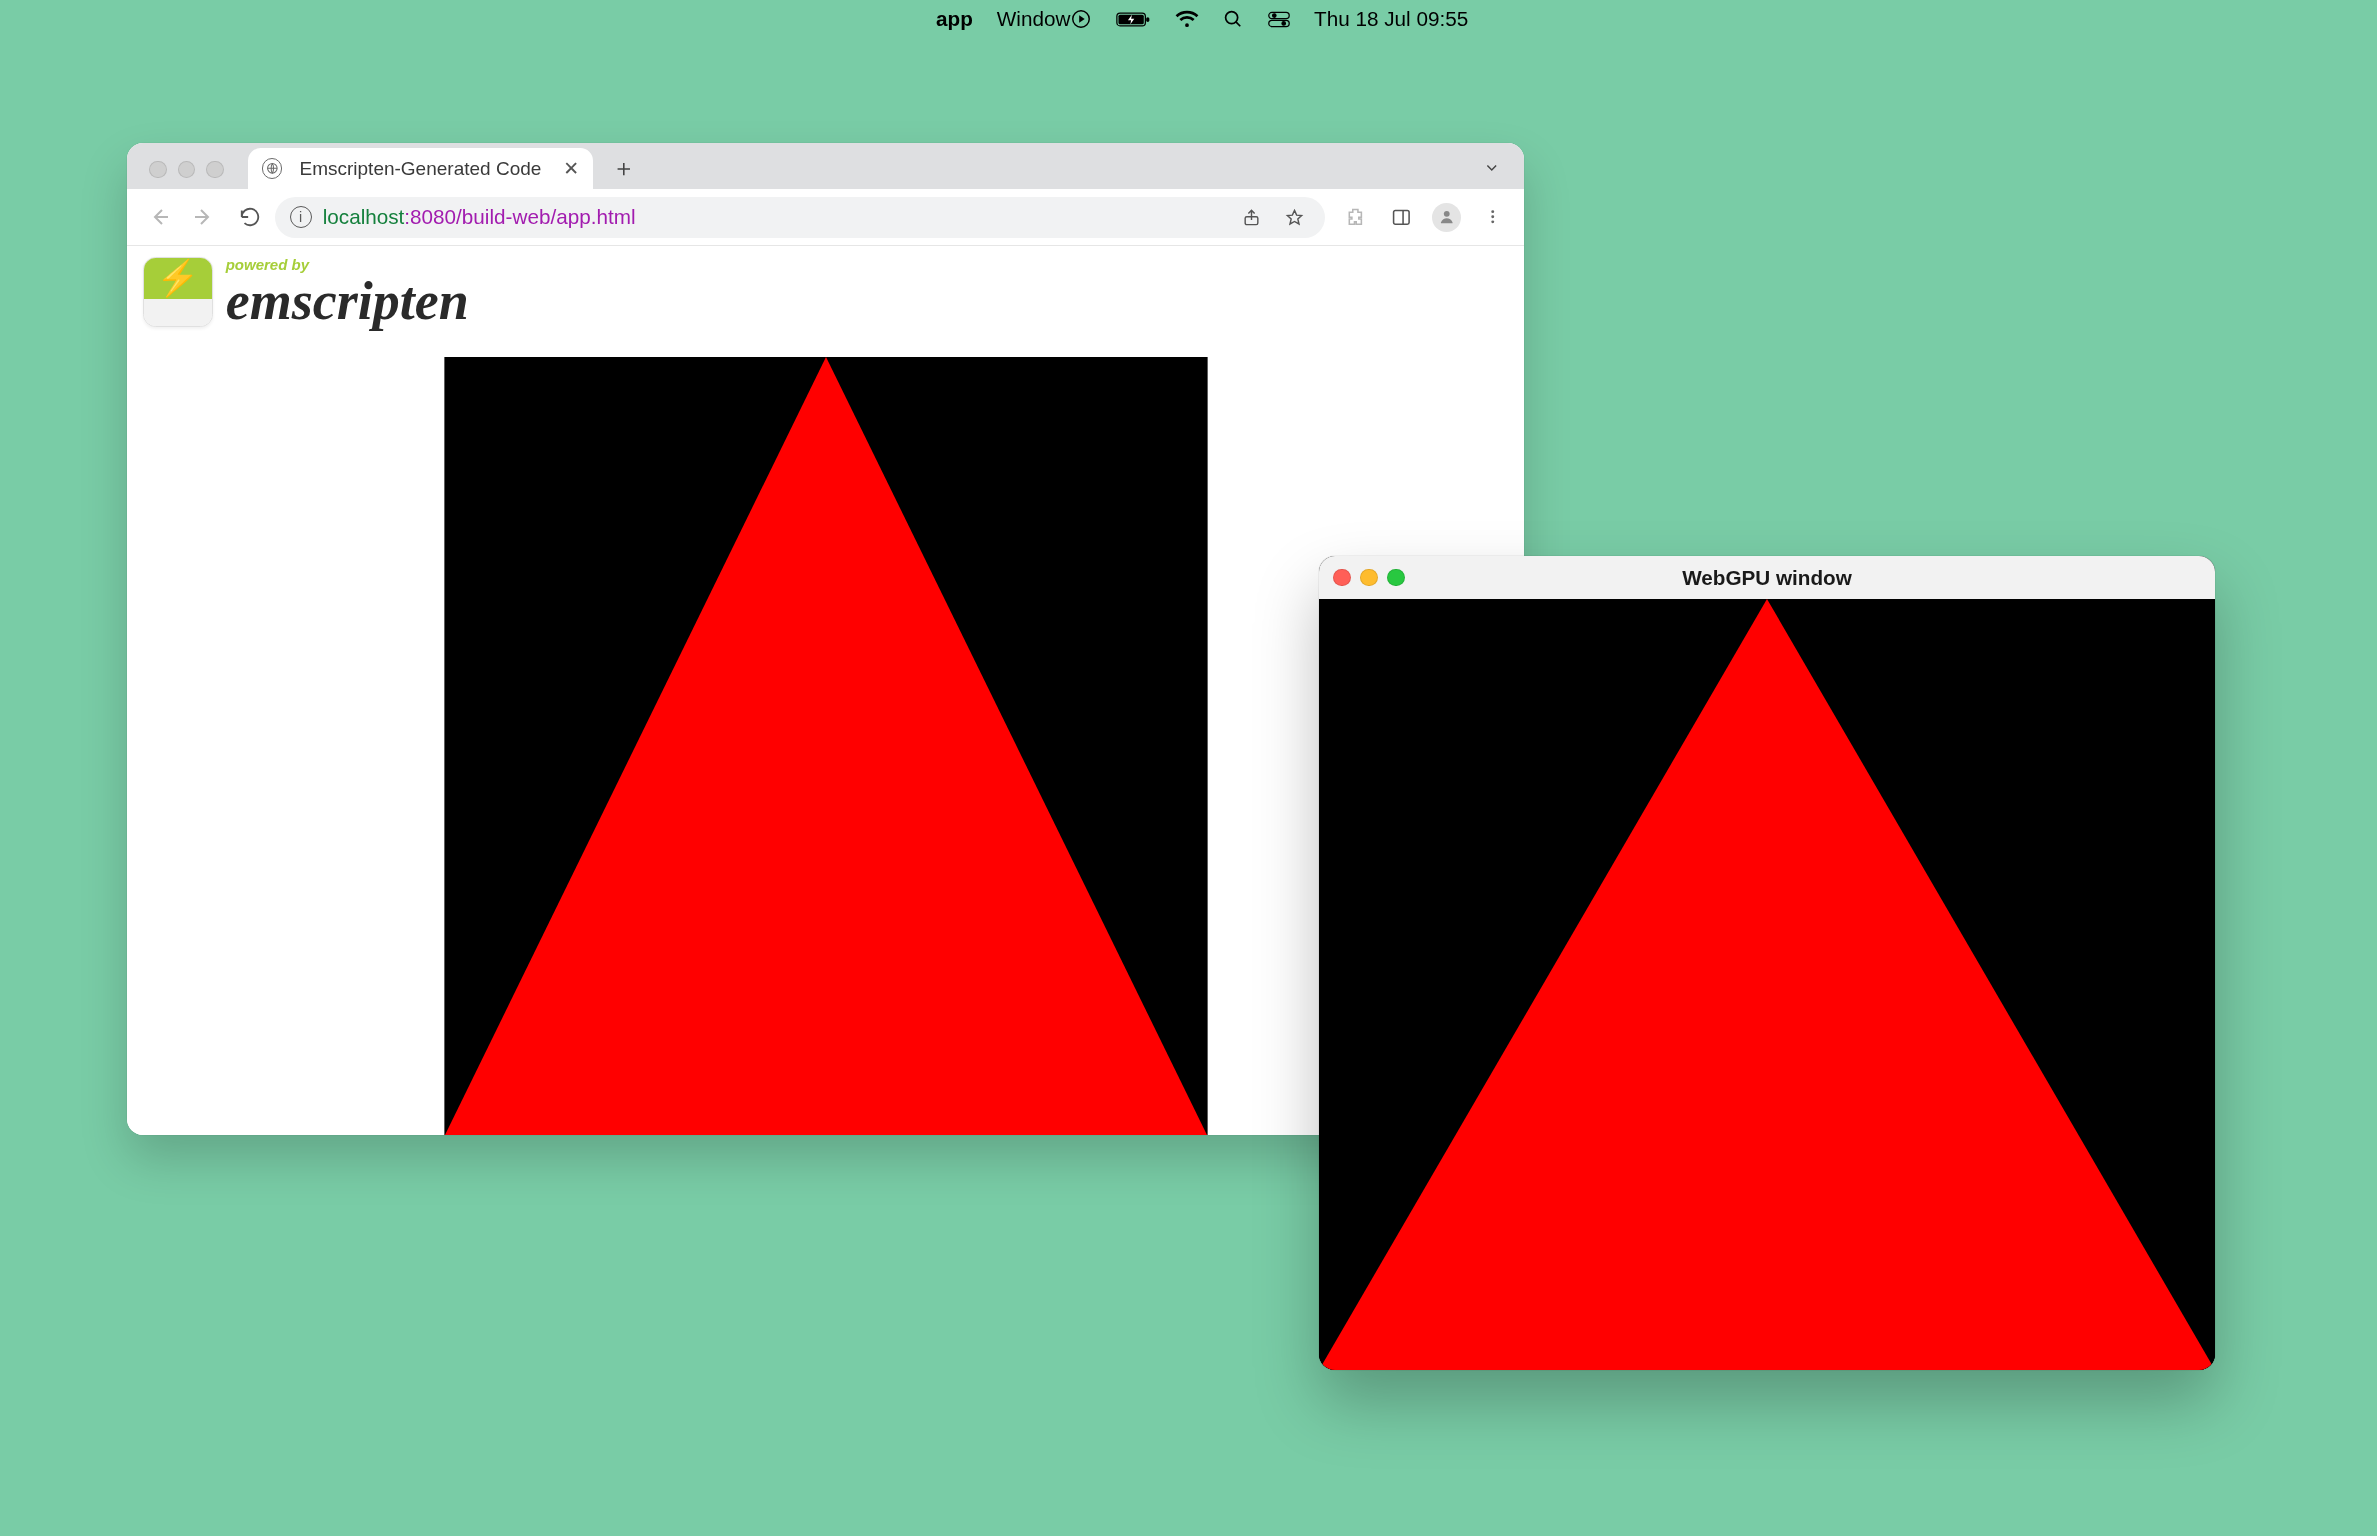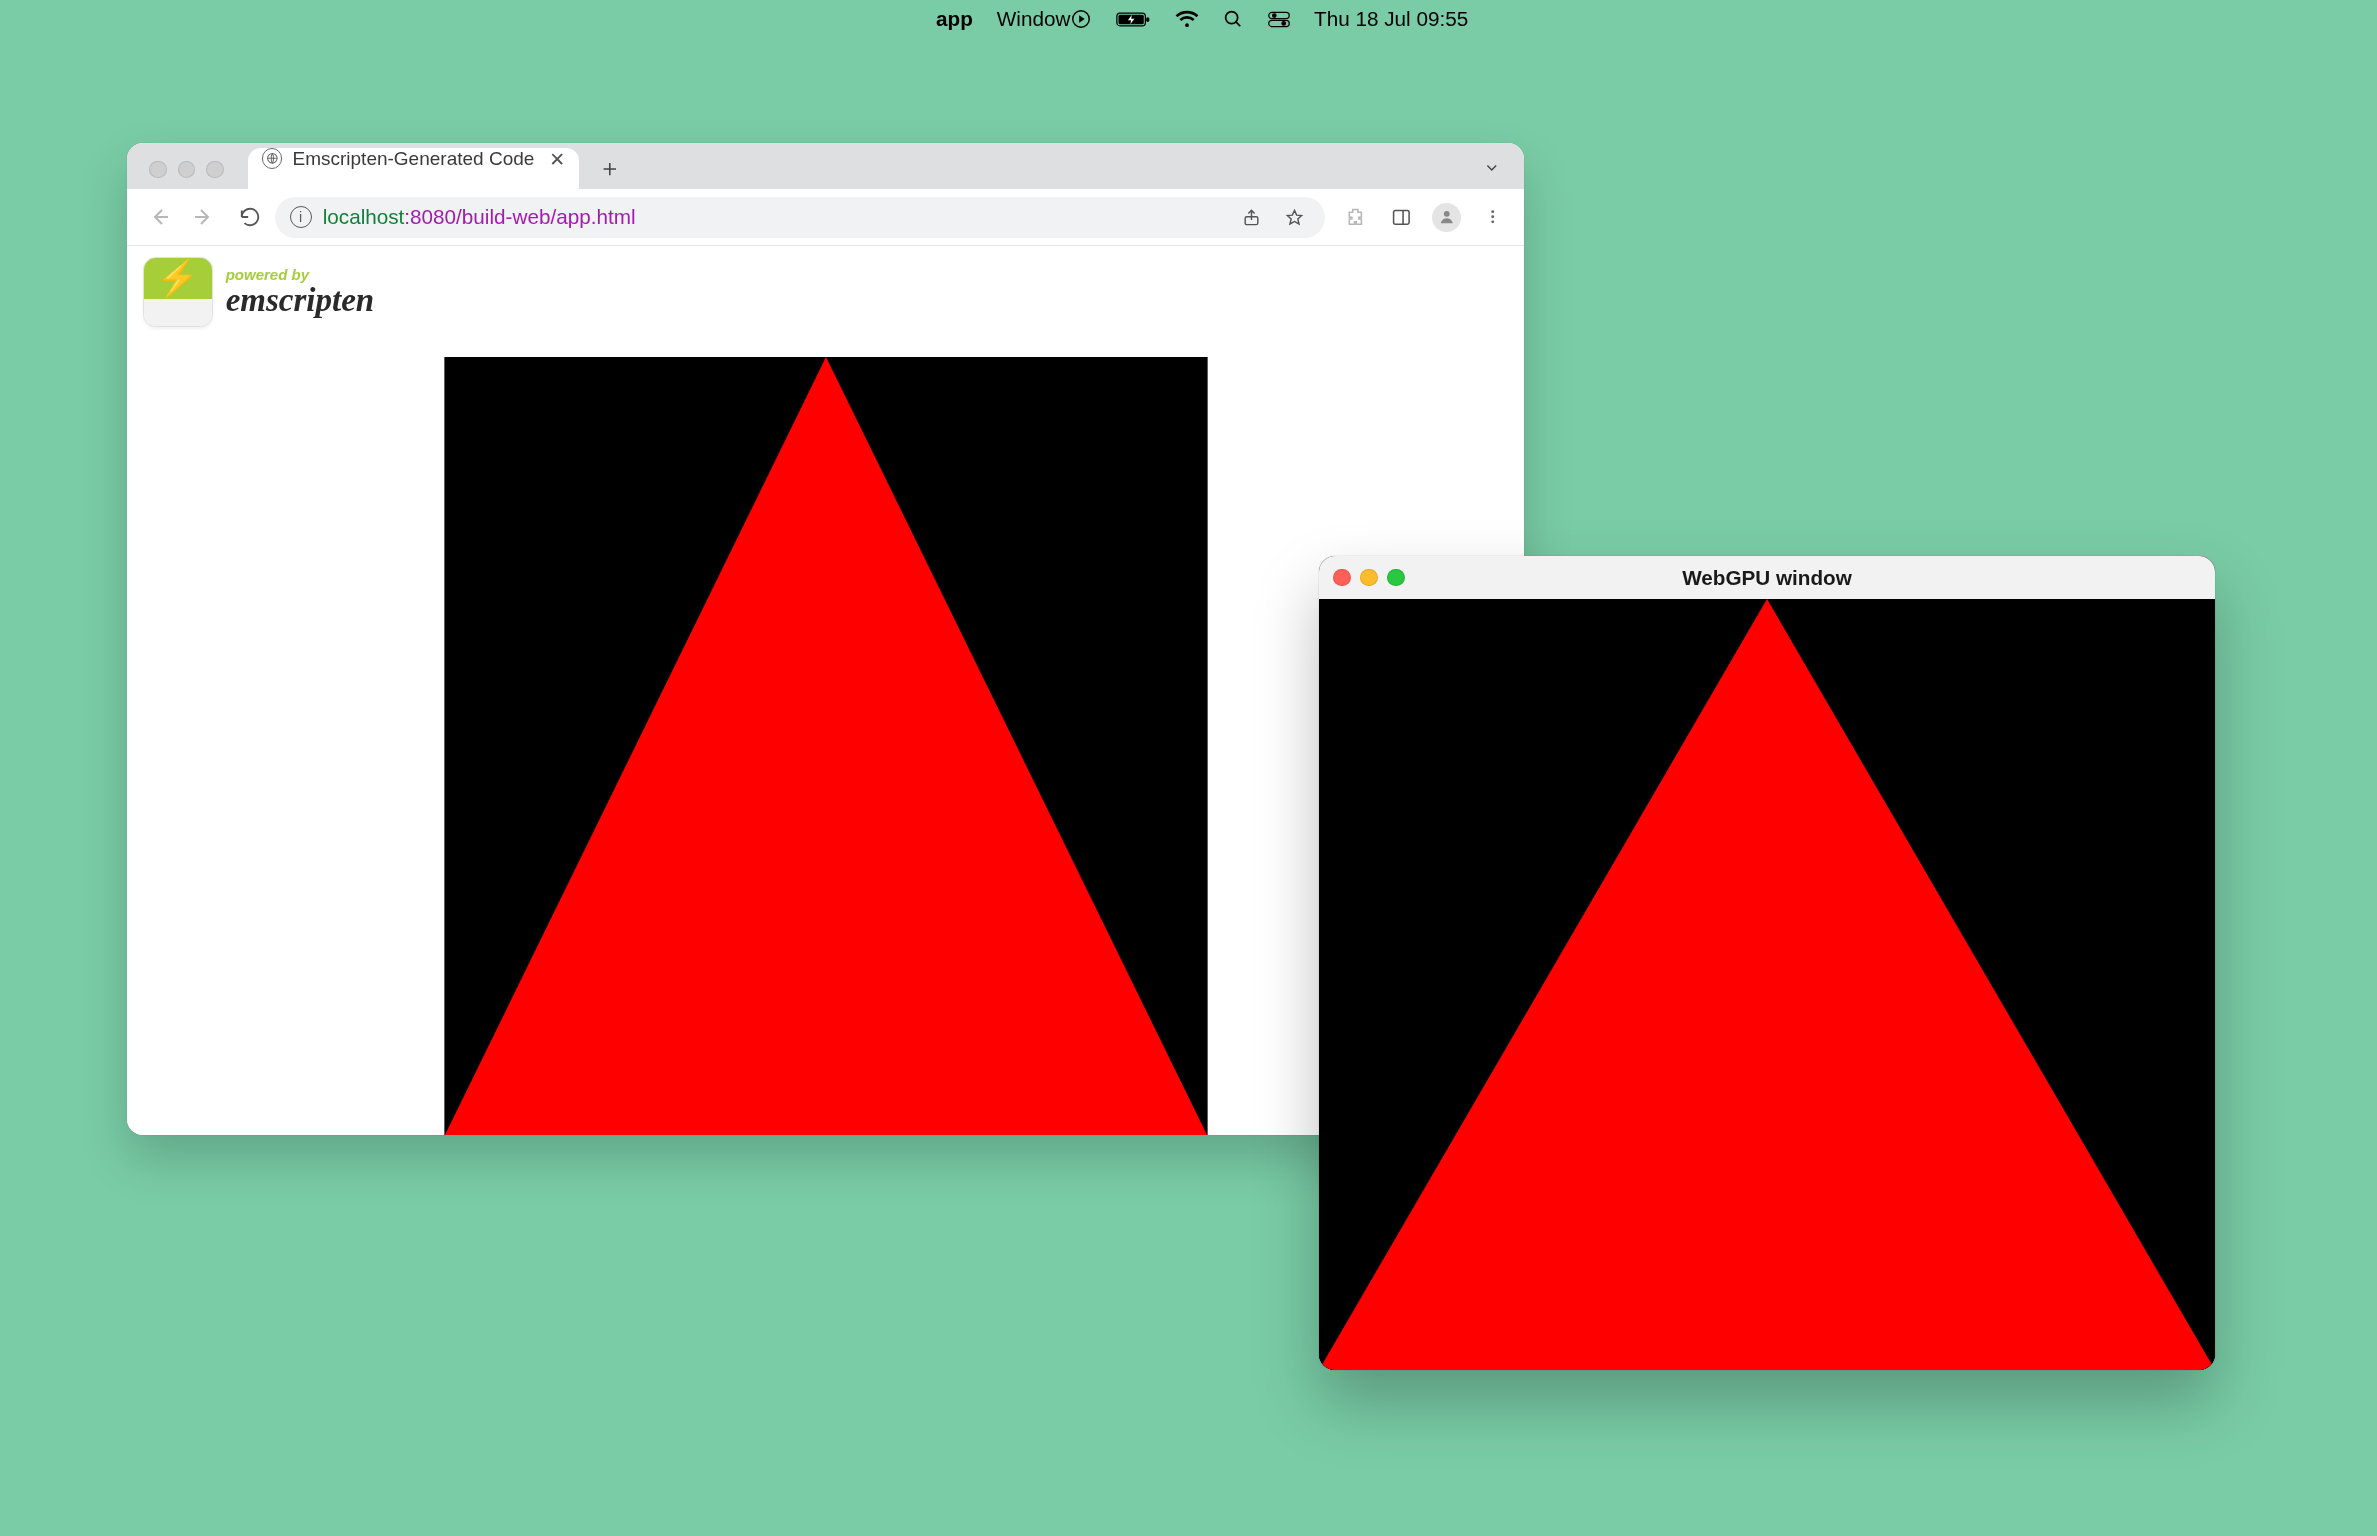--- a/index.html
+++ b/index.html
@@ -79,22 +79,23 @@
     width: 17.5px; height: 17.5px; border-radius: 50%;
     background: #cfcfcf;
     border: 0.8px solid rgba(0,0,0,0.1);
   }
   .tab {
     height: 41px;
     background: #fff;
     border-top-left-radius: 12.7px;
     border-top-right-radius: 12.7px;
     display: flex;
+    align-items: center;
     padding: 0 14.3px;
-    gap: 10px;
+    gap: 17px;
     font-size: 19px;
     color: #3a3a3a;
     min-width: 318px;
   }
   .tab .favicon {
     width: 20.7px; height: 20.7px;
     border-radius: 50%;
     border: 1.6px solid #6b6b6b;
     display:flex;align-items:center;justify-content:center;
   }
@@ -199,21 +200,21 @@
   .em-logo .bottom {
     flex: 1;
     background:#f2f2f2;
   }
   .em-text { line-height:1; filter: drop-shadow(0 0 2.4px #fff) drop-shadow(0 0 2.4px #fff); }
   .em-text .powered { color:#a6ce39; font-size:15px; font-style:italic; font-weight:700; margin-bottom:1.6px; }
   .em-text .name {
     font-family: Georgia, "Times New Roman", serif;
     font-style: italic;
     font-weight: 700;
-    font-size: 33px;
+    font-size: 54px;
     color:#2a2a2a;
   }
 
   .canvas-wrap {
     position:absolute;
     top: 111px;
     left: 50%;
     transform: translateX(-50%);
     width: 763px;
     height: 779px;

